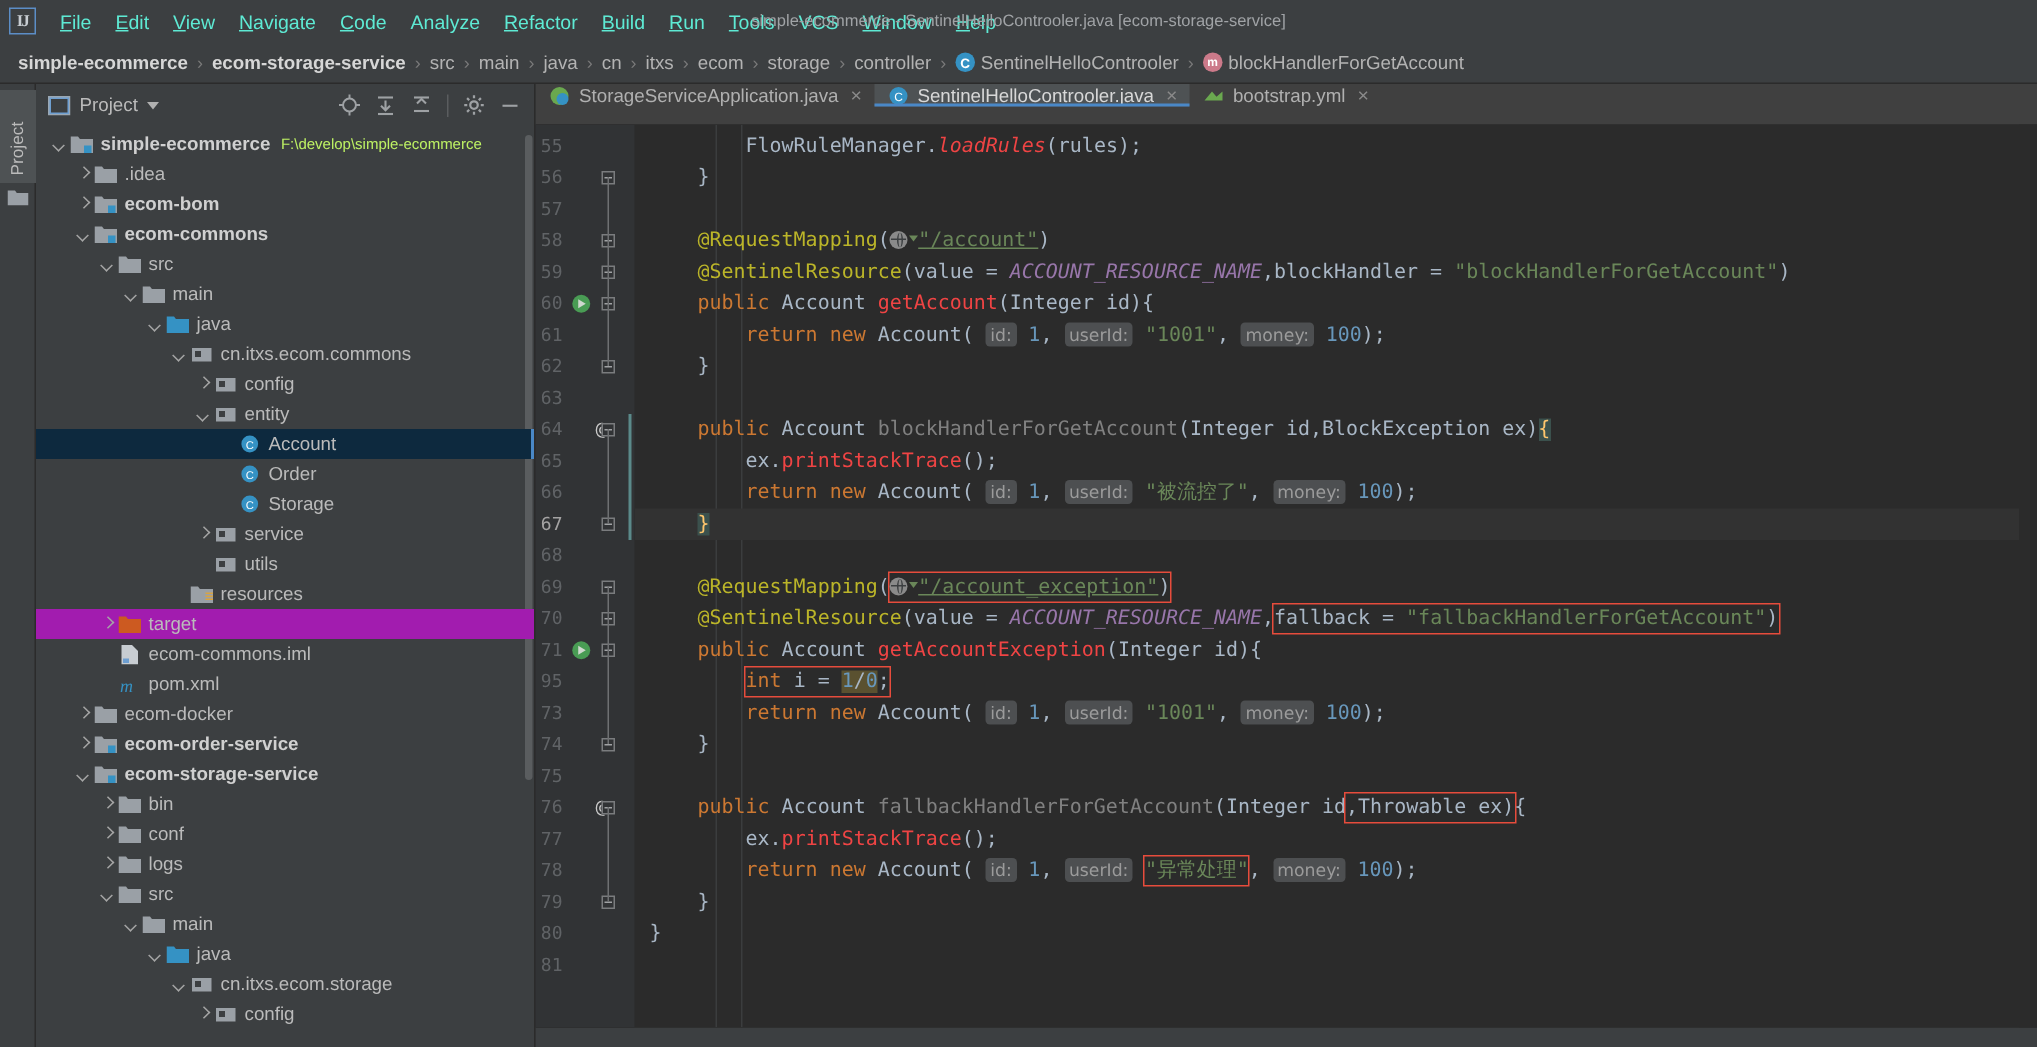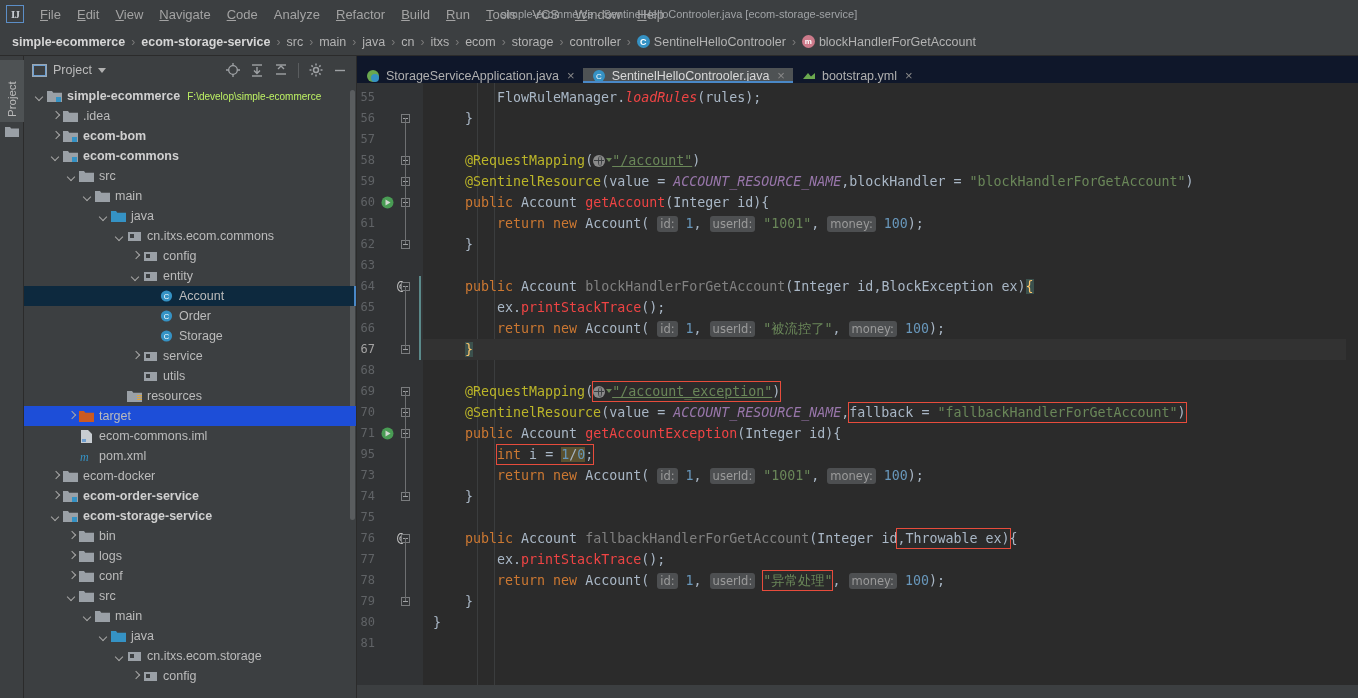--- a/index.html
+++ b/index.html
@@ -17,21 +17,21 @@
     height: 28px; background: #3c3f41; display: flex; align-items: center;
     padding-left: 6px; position: relative;
   }
   .ij-logo {
     width: 18px; height: 18px; margin-right: 8px; border: 1px solid #5c8ec7;
     color: #c8cdd2; font-size: 11px; font-weight: bold; display: flex;
     align-items: center; justify-content: center; background: #3c3f41;
     font-family: "Liberation Serif", serif; letter-spacing: -1px;
   }
   .menu-item {
-    color: #a3a3a3; font-size: 13px; padding: 3px 8px; cursor: default;
+    color: #5eead4; font-size: 13px; padding: 3px 8px; cursor: default;
     white-space: nowrap;
   }
   .menu-item u { text-decoration: underline; }
   .win-title {
     position: absolute; left: 0; right: 0; text-align: center;
     color: #a0a3a6; font-size: 11px; pointer-events: none;
   }
 
   
   .navbar {
@@ -95,21 +95,21 @@
 
   .tree {
     flex: 1; overflow: hidden; background: #3c3f41; position: relative;
     padding-top: 2px;
   }
   .trow {
     height: 20px; display: flex; align-items: center; white-space: nowrap;
     font-size: 12.5px; color: #bbbbbb; position: relative; cursor: default;
   }
   .trow.sel { background: #0d293e; }
-  .trow.hl  { background: #1d4ed8; }
+  .trow.hl  { background: #a21caf; }
   .trow.sel::after {
     content:''; position:absolute; right:0; top:0; bottom:0; width:2px;
     background:#4a88c7;
   }
   .twist {
     width: 11px; height: 11px; margin-right: 2px; flex: 0 0 11px;
     position: relative;
   }
   .twist.right::before {
     content:''; position:absolute; left:3px; top:1.5px; width:5px; height:5px;
@@ -128,21 +128,21 @@
   .tree-scroll {
     position: absolute; right: 1px; top: 6px; width: 5px; height: 430px;
     background: #5a5d5f; border-radius: 3px;
   }
 
   
   .editor-area {
     flex: 1; display: flex; flex-direction: column; background: #2b2b2b;
     min-width: 0;
   }
-  .tabbar { height: 27px; background: #0f172a; display: flex; align-items: flex-end; }
+  .tabbar { height: 27px; background: #404040; display: flex; align-items: flex-start; }
   .etab {
     display: flex; align-items: center; padding: 0 8px 0 9px; font-size: 12.5px;
     color: #b0b0b0; position: relative; cursor: default; gap: 6px;
   }
   .etab.active { background: #4e5254; color: #d8d8d8; }
   .etab.active::after {
     content:''; position:absolute; left:0; right:0; bottom:0; height:2px;
     background:#4a88c7;
   }
   .etab .x { color: #8a8a8a; font-size: 13px; margin-left: 2px; }
@@ -544,28 +544,28 @@
             <svg viewBox="0 0 15 14" class="ico">
               <path d="M0 2h5l1.3 1.7H15V13H0z" fill="#9aa0a6"></path>
             </svg>
             <span class="tlabel">bin</span>
           </div>
           <div class="trow" style="padding-left: 42px;">
             <span class="twist right"></span>
             <svg viewBox="0 0 15 14" class="ico">
               <path d="M0 2h5l1.3 1.7H15V13H0z" fill="#9aa0a6"></path>
             </svg>
+            <span class="tlabel">conf</span>
+          </div>
+          <div class="trow" style="padding-left: 42px;">
+            <span class="twist right"></span>
+            <svg viewBox="0 0 15 14" class="ico">
+              <path d="M0 2h5l1.3 1.7H15V13H0z" fill="#9aa0a6"></path>
+            </svg>
             <span class="tlabel">logs</span>
-          </div>
-          <div class="trow" style="padding-left: 42px;">
-            <span class="twist right"></span>
-            <svg viewBox="0 0 15 14" class="ico">
-              <path d="M0 2h5l1.3 1.7H15V13H0z" fill="#9aa0a6"></path>
-            </svg>
-            <span class="tlabel">conf</span>
           </div>
           <div class="trow" style="padding-left: 42px;">
             <span class="twist down"></span>
             <svg viewBox="0 0 15 14" class="ico">
               <path d="M0 2h5l1.3 1.7H15V13H0z" fill="#9aa0a6"></path>
             </svg>
             <span class="tlabel">src</span>
           </div>
           <div class="trow" style="padding-left: 58px;">
             <span class="twist down"></span>

